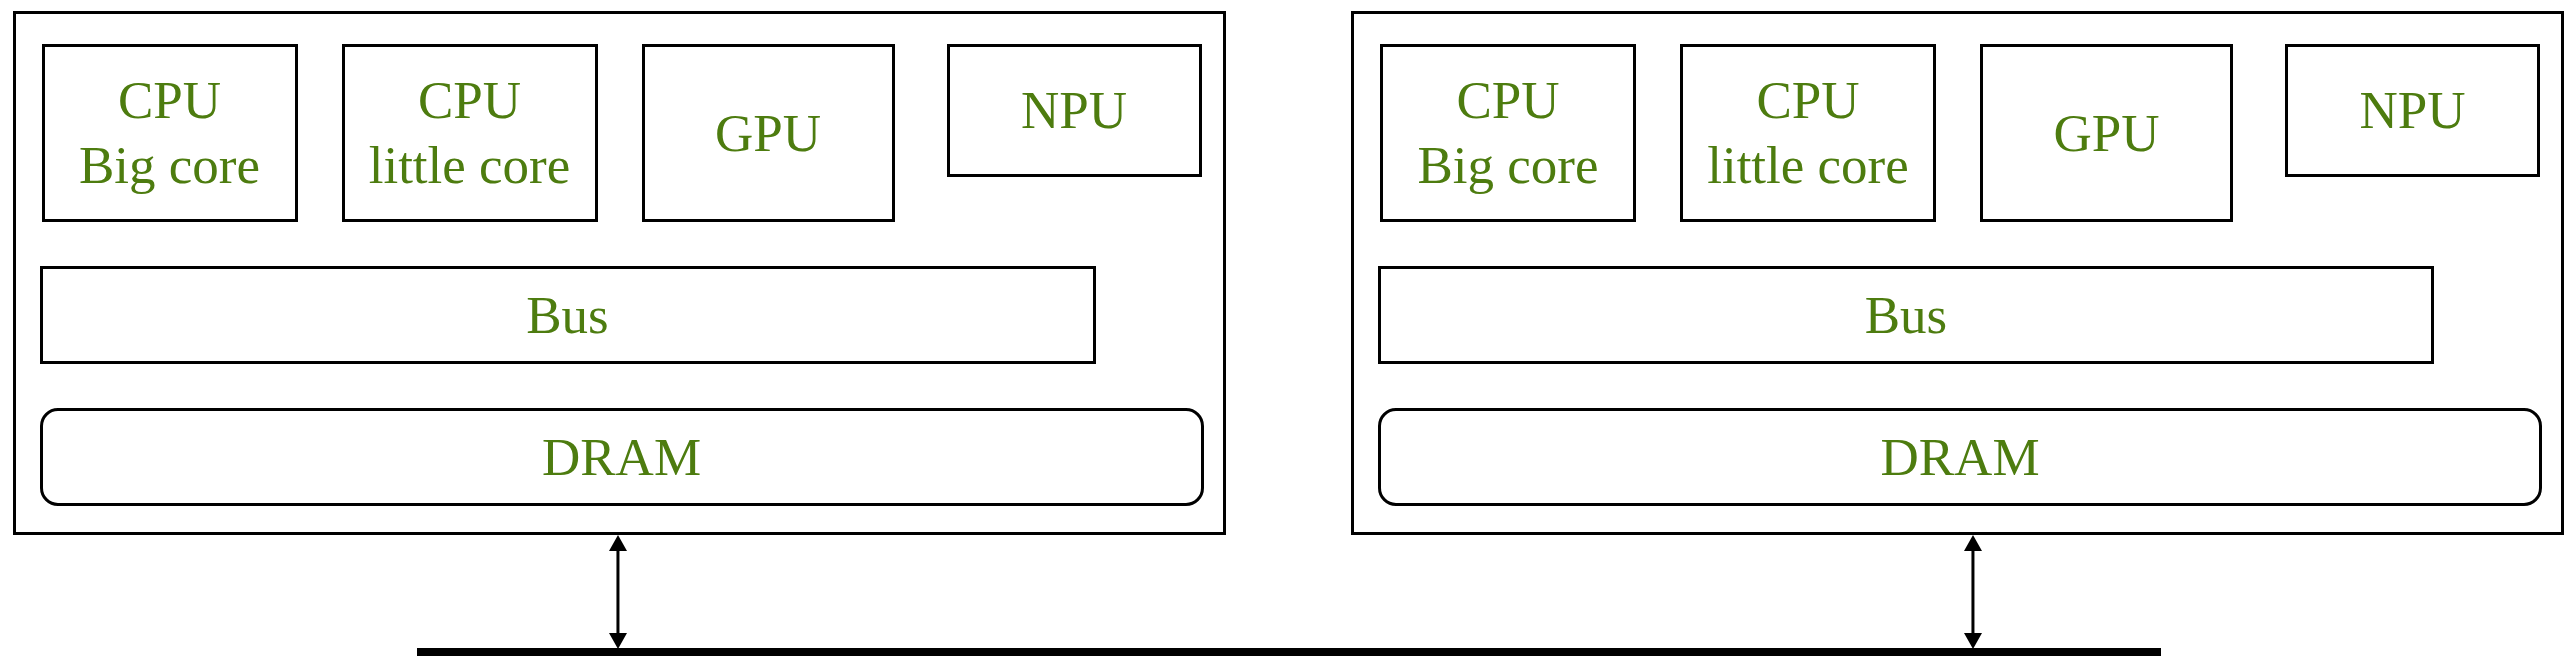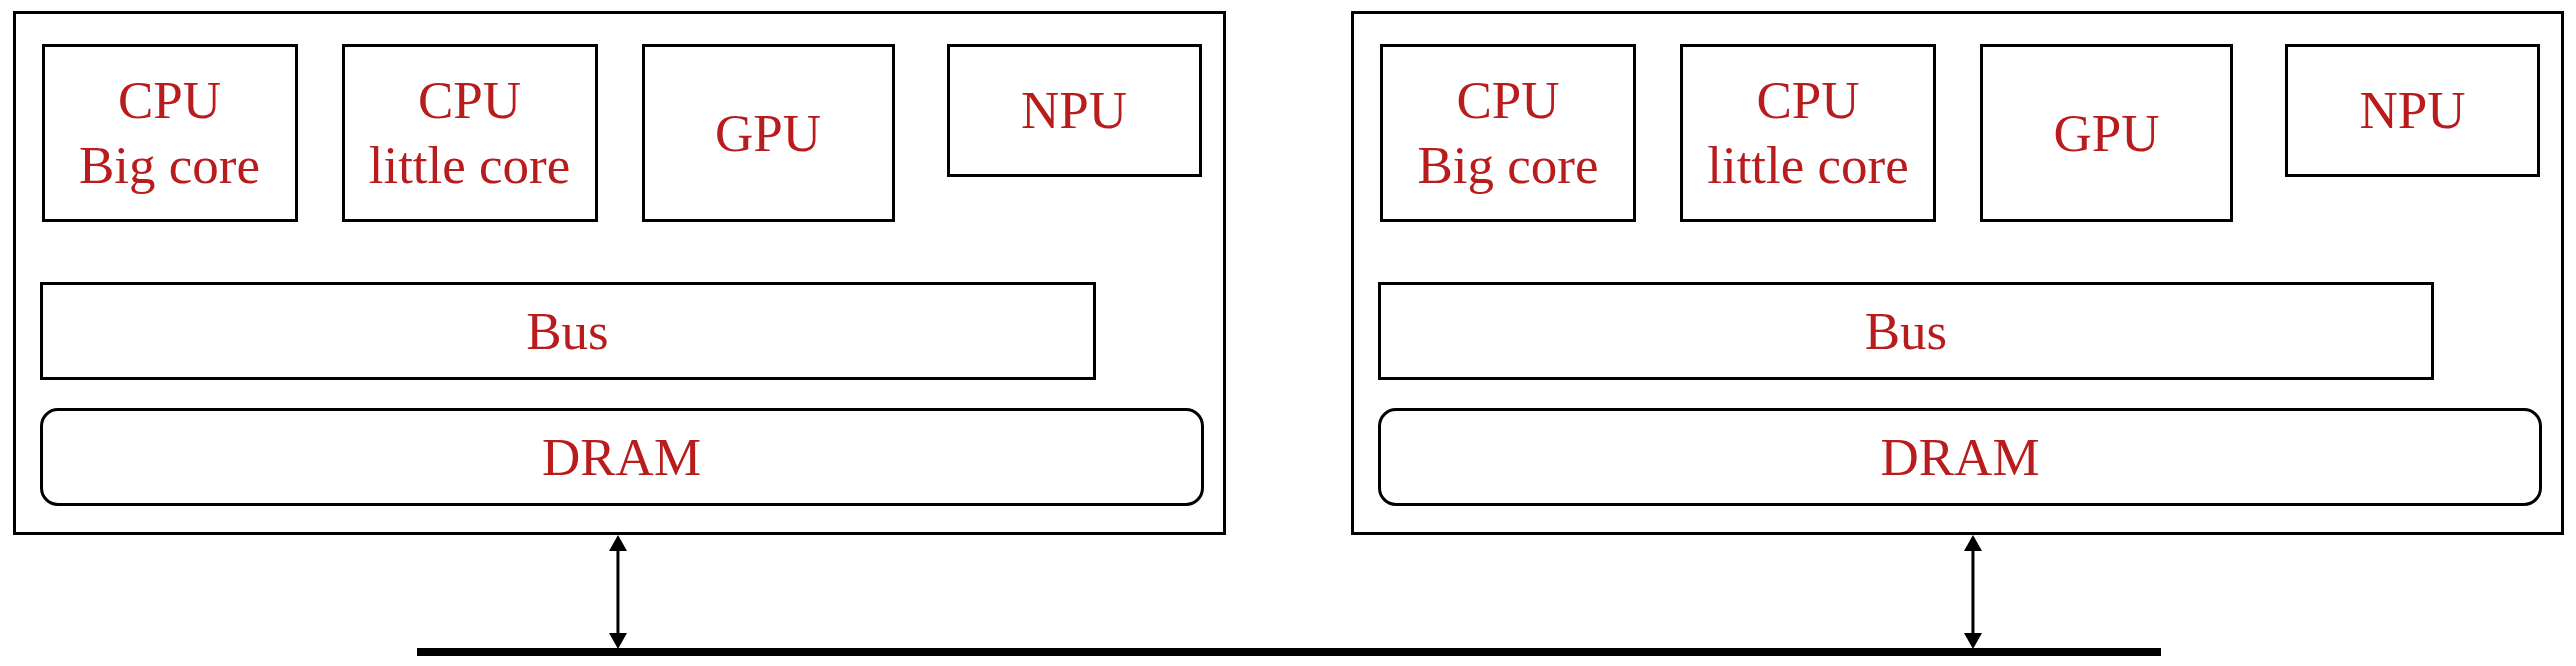--- a/index.html
+++ b/index.html
@@ -3,21 +3,21 @@
 <meta charset="utf-8">
 <style>
   * { margin: 0; padding: 0; box-sizing: border-box; }
   html, body { background: #ffffff; }
   .stage {
     position: relative;
     width: 2576px;
     height: 666px;
     background: #ffffff;
     font-family: "Liberation Serif", "DejaVu Serif", serif;
-    color: #b91c1c;
+    color: #4d7c0f;
     overflow: hidden;
   }
   .chip {
     position: absolute;
     top: 11px;
     width: 1213px;
     height: 524px;
     border: 3.1px solid #000000;
     background: #ffffff;
   }
@@ -32,21 +32,21 @@
     justify-content: center;
     text-align: center;
     font-size: 53px;
     line-height: 1.22;
     white-space: pre-line;
   }
   .proc-1 { left: 26px;   top: 30px; width: 256px; height: 178px; }
   .proc-2 { left: 326px;  top: 30px; width: 256px; height: 178px; }
   .proc-3 { left: 626px;  top: 30px; width: 253px; height: 178px; }
   .proc-4 { left: 931px; top: 30px; width: 255px; height: 133px; }
-  .bus-row  { left: 24px; top: 252px; width: 1056px; height: 98px; margin-top: 16px; }
+  .bus-row  { left: 24px; top: 252px; width: 1056px; height: 98px; }
   .dram-row { left: 24px; top: 394px; width: 1164px; height: 98px; border-radius: 18px; }
   .connector {
     position: absolute;
     top: 535px;
     width: 18.7px;
     height: 114px;
   }
   .connector.connector-left  { left: 609px; }
   .connector.connector-right { left: 1964px; }
   .connector .head-up {

